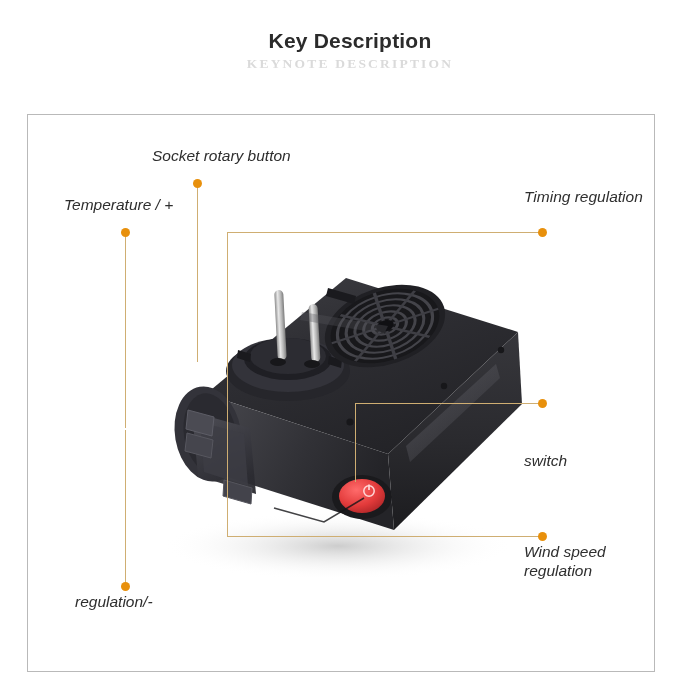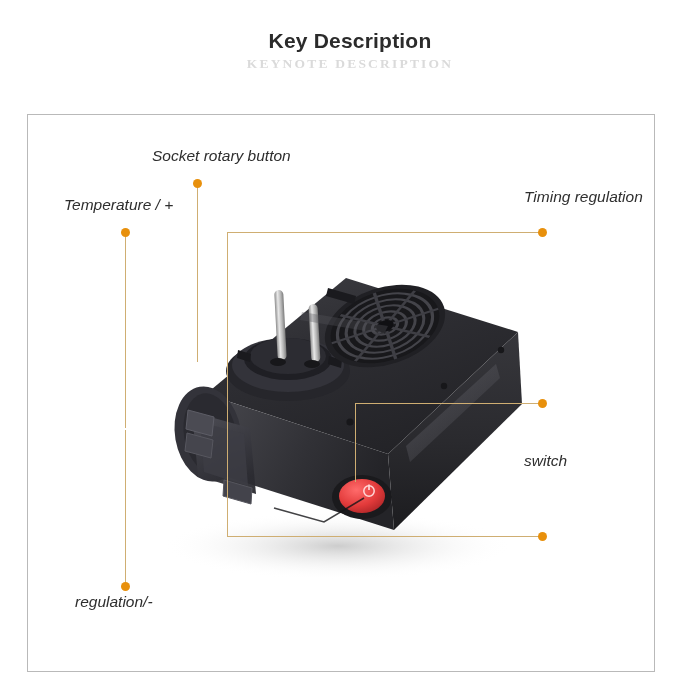--- a/index.html
+++ b/index.html
@@ -262,16 +262,18 @@
   <div class="dot" style="left:121px; top:582px;"></div>
 
   <div class="callout-label" style="left:152px; top:147px;">Socket rotary button</div>
 
   <div class="callout-label" style="left:64px; top:196px;">Temperature / +</div>
 
   <div class="callout-label" style="left:524px; top:188px;">Timing regulation</div>
 
   <div class="callout-label" style="left:524px; top:432px;margin-top:20px;">switch</div>
 
+  <div class="callout-label" style="left:524px; top:543px;">Wind speed
+regulation</div>
 
   <div class="callout-label" style="left:75px; top:593px;">regulation/-</div>
 
 </div>
 
 </body></html>

